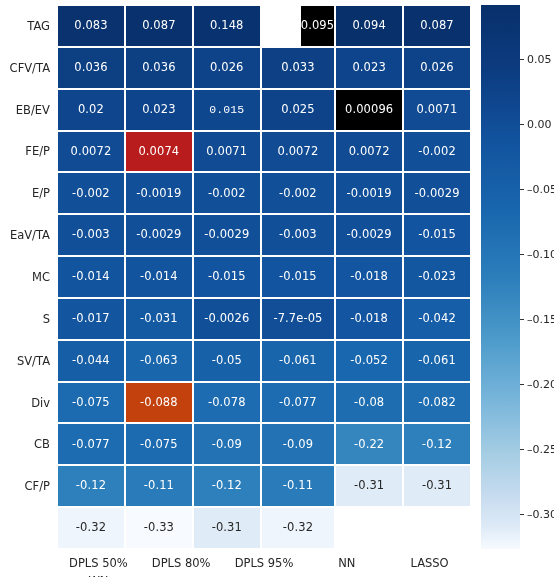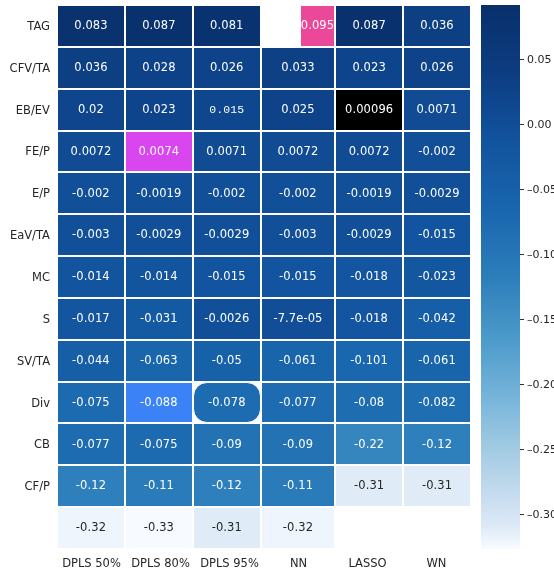--- a/index.html
+++ b/index.html
@@ -65,21 +65,21 @@
     white-space: nowrap;
   }
   
   #collabels {
     position: absolute;
     left: 57px;
     top: 552px;
     width: 414px;
     height: 24px;
     display: grid;
-    grid-template-columns: repeat(6, 1fr);
+    grid-template-columns: repeat(5, 1fr);
   }
   .collabel {
     display: flex;
     align-items: flex-start;
     justify-content: center;
     font-size: 11.5px;
     color: #262626;
     padding-top: 4px;
     white-space: nowrap;
   }
@@ -136,38 +136,38 @@
       <div class="rowlabel">S</div>
       <div class="rowlabel">SV/TA</div>
       <div class="rowlabel">Div</div>
       <div class="rowlabel">CB</div>
       <div class="rowlabel">CF/P</div>
     </div>
 
   <div id="heatmap">
       <div class="cell" style="background: rgb(9, 50, 111); color: rgb(255, 255, 255);">0.083</div>
       <div class="cell" style="background: rgb(8, 49, 109); color: rgb(255, 255, 255);">0.087</div>
-      <div class="cell" style="background: rgb(9, 51, 112); color: rgb(255, 255, 255);">0.081</div>
-      <div class="cell" style="background: #ec4899; color: rgb(255, 255, 255); margin-left: 39px;">0.095</div>
+      <div class="cell" style="background: rgb(9, 51, 112); color: rgb(255, 255, 255);">0.148</div>
+      <div class="cell" style="background: #000000; color: rgb(255, 255, 255); margin-left: 39px;">0.095</div>
+      <div class="cell" style="background: rgb(8, 48, 107); color: rgb(255, 255, 255);">0.094</div>
       <div class="cell" style="background: rgb(8, 49, 109); color: rgb(255, 255, 255);">0.087</div>
       <div class="cell" style="background: rgb(13, 63, 131); color: rgb(255, 255, 255);">0.036</div>
       <div class="cell" style="background: rgb(13, 63, 131); color: rgb(255, 255, 255);">0.036</div>
-      <div class="cell" style="background: rgb(14, 66, 136); color: rgb(255, 255, 255);">0.028</div>
       <div class="cell" style="background: rgb(14, 67, 137); color: rgb(255, 255, 255);">0.026</div>
       <div class="cell" style="background: rgb(13, 64, 133); color: rgb(255, 255, 255);">0.033</div>
       <div class="cell" style="background: rgb(14, 68, 139); color: rgb(255, 255, 255);">0.023</div>
       <div class="cell" style="background: rgb(14, 67, 137); color: rgb(255, 255, 255);">0.026</div>
       <div class="cell" style="background: rgb(14, 69, 140); color: rgb(255, 255, 255);">0.02</div>
       <div class="cell" style="background: rgb(14, 68, 139); color: rgb(255, 255, 255);">0.023</div>
       <div class="cell" style="background: rgb(15, 71, 143); color: rgb(255, 255, 255); font-family: Liberation Mono, monospace;">0.015</div>
       <div class="cell" style="background: rgb(14, 67, 137); color: rgb(255, 255, 255);">0.025</div>
       <div class="cell" style="background: #000000; color: rgb(255, 255, 255);">0.00096</div>
       <div class="cell" style="background: rgb(16, 75, 147); color: rgb(255, 255, 255);">0.0071</div>
       <div class="cell" style="background: rgb(16, 75, 147); color: rgb(255, 255, 255);">0.0072</div>
-      <div class="cell" style="background: #d946ef; color: rgb(255, 255, 255);">0.0074</div>
+      <div class="cell" style="background: #b91c1c; color: rgb(255, 255, 255);">0.0074</div>
       <div class="cell" style="background: rgb(16, 75, 147); color: rgb(255, 255, 255);">0.0071</div>
       <div class="cell" style="background: rgb(16, 75, 147); color: rgb(255, 255, 255);">0.0072</div>
       <div class="cell" style="background: rgb(16, 75, 147); color: rgb(255, 255, 255);">0.0072</div>
       <div class="cell" style="background: rgb(17, 79, 152); color: rgb(255, 255, 255);">-0.002</div>
       <div class="cell" style="background: rgb(17, 79, 152); color: rgb(255, 255, 255);">-0.002</div>
       <div class="cell" style="background: rgb(17, 79, 152); color: rgb(255, 255, 255);">-0.0019</div>
       <div class="cell" style="background: rgb(17, 79, 152); color: rgb(255, 255, 255);">-0.002</div>
       <div class="cell" style="background: rgb(17, 79, 152); color: rgb(255, 255, 255);">-0.002</div>
       <div class="cell" style="background: rgb(17, 79, 152); color: rgb(255, 255, 255);">-0.0019</div>
       <div class="cell" style="background: rgb(17, 79, 153); color: rgb(255, 255, 255);">-0.0029</div>
@@ -186,25 +186,25 @@
       <div class="cell" style="background: rgb(19, 85, 159); color: rgb(255, 255, 255);">-0.017</div>
       <div class="cell" style="background: rgb(20, 90, 163); color: rgb(255, 255, 255);">-0.031</div>
       <div class="cell" style="background: rgb(17, 79, 153); color: rgb(255, 255, 255);">-0.0026</div>
       <div class="cell" style="background: rgb(17, 78, 151); color: rgb(255, 255, 255); text-align: center;">-7.7e-05</div>
       <div class="cell" style="background: rgb(19, 85, 160); color: rgb(255, 255, 255);">-0.018</div>
       <div class="cell" style="background: rgb(22, 94, 167); color: rgb(255, 255, 255);">-0.042</div>
       <div class="cell" style="background: rgb(22, 95, 167); color: rgb(255, 255, 255);">-0.044</div>
       <div class="cell" style="background: rgb(25, 102, 173); color: rgb(255, 255, 255);">-0.063</div>
       <div class="cell" style="background: rgb(23, 97, 169); color: rgb(255, 255, 255);">-0.05</div>
       <div class="cell" style="background: rgb(24, 101, 172); color: rgb(255, 255, 255);">-0.061</div>
-      <div class="cell" style="background: rgb(25, 103, 174); color: rgb(255, 255, 255);">-0.101</div>
+      <div class="cell" style="background: rgb(25, 103, 174); color: rgb(255, 255, 255);">-0.052</div>
       <div class="cell" style="background: rgb(24, 101, 172); color: rgb(255, 255, 255);">-0.061</div>
       <div class="cell" style="background: rgb(28, 107, 176); color: rgb(255, 255, 255);">-0.075</div>
-      <div class="cell" style="background: #3b82f6; color: rgb(255, 255, 255);">-0.088</div>
-      <div class="cell" style="background: rgb(29, 108, 177); color: rgb(255, 255, 255); border-radius: 14px;">-0.078</div>
+      <div class="cell" style="background: #c2410c; color: rgb(255, 255, 255);">-0.088</div>
+      <div class="cell" style="background: rgb(29, 108, 177); color: rgb(255, 255, 255);">-0.078</div>
       <div class="cell" style="background: rgb(29, 108, 177); color: rgb(255, 255, 255);">-0.077</div>
       <div class="cell" style="background: rgb(30, 109, 177); color: rgb(255, 255, 255);">-0.08</div>
       <div class="cell" style="background: rgb(31, 110, 178); color: rgb(255, 255, 255);">-0.082</div>
       <div class="cell" style="background: rgb(29, 108, 177); color: rgb(255, 255, 255);">-0.077</div>
       <div class="cell" style="background: rgb(28, 107, 176); color: rgb(255, 255, 255);">-0.075</div>
       <div class="cell" style="background: rgb(34, 114, 180); color: rgb(255, 255, 255);">-0.09</div>
       <div class="cell" style="background: rgb(34, 114, 180); color: rgb(255, 255, 255);">-0.09</div>
       <div class="cell" style="background: rgb(53, 134, 191); color: rgb(255, 255, 255);">-0.22</div>
       <div class="cell" style="background: rgb(46, 128, 188); color: rgb(255, 255, 255);">-0.12</div>
       <div class="cell" style="background: rgb(46, 128, 188); color: rgb(255, 255, 255);">-0.12</div>

